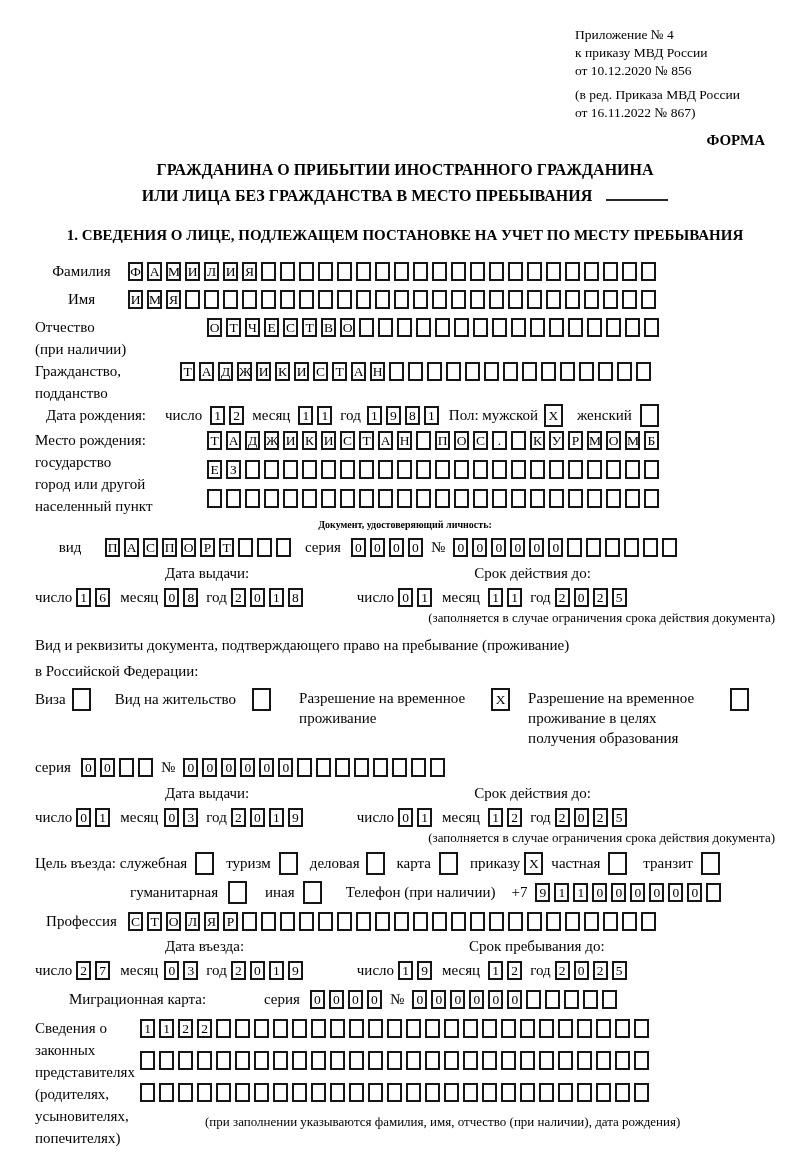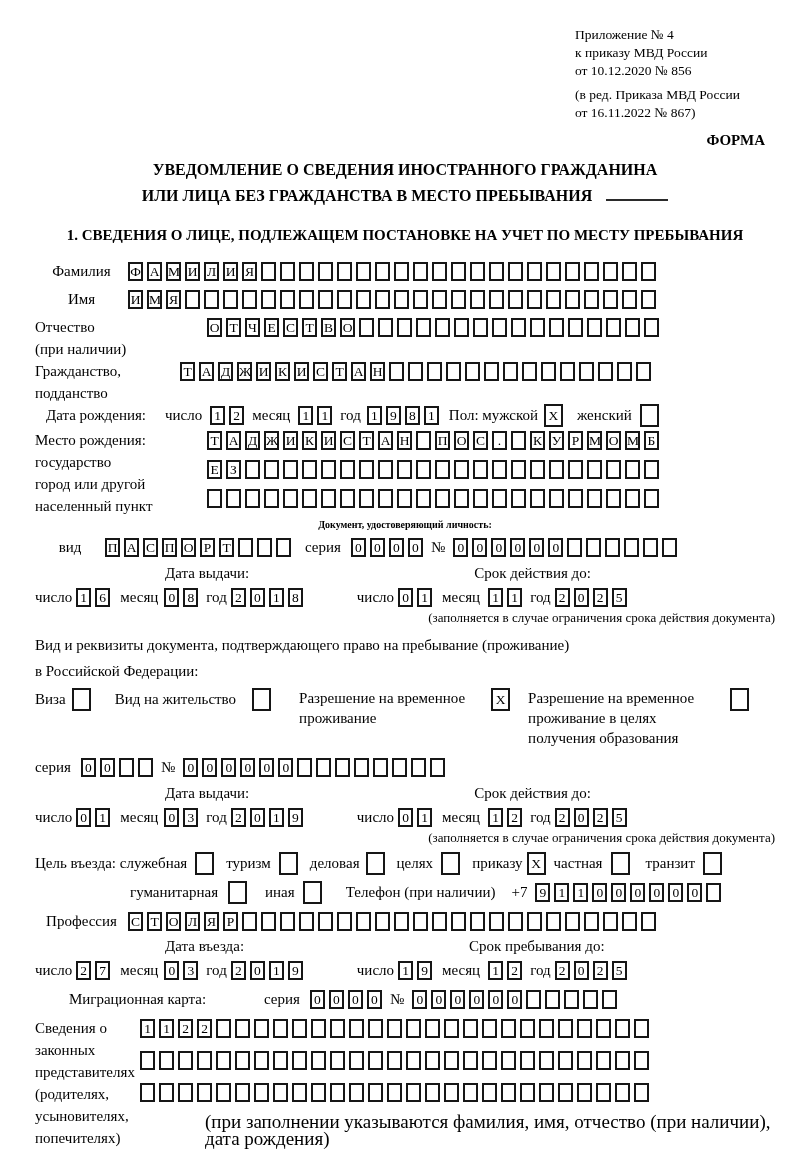--- a/index.html
+++ b/index.html
@@ -61,39 +61,39 @@
   .heads { margin-bottom: 1px; }
   .heads .h1 { margin-left: 130px; }
   .heads .h2 { margin-left: 225px; }
   .note { text-align: right; font-size: 13px; line-height: 16px;
     margin: 1px 0 6px; }
 
   .stay-head { font-size: 15px; line-height: 26px; }
   .chk-text { text-align: left; white-space: normal; line-height: 20px; }
   .chk-row { margin-top: 4px; margin-bottom: 8px; }
 
-  .rep-note { font-size: 19px; line-height: 17px; margin-left: 65px;
+  .rep-note { font-size: 13px; line-height: 17px; margin-left: 65px;
     white-space: normal; }
 </style>
 </head>
 <body>
 
 <div class="page">
 
   <div class="doc-header">
     <div>Приложение № 4</div>
     <div>к приказу МВД России</div>
     <div>от 10.12.2020 № 856</div>
     <div class="gap">(в ред. Приказа МВД России</div>
     <div>от 16.11.2022 № 867)</div>
   </div>
   <div class="forma">ФОРМА</div>
 
   <div class="title">
-    <div>УВЕДОМЛЕНИЕ О СВЕДЕНИЯ ИНОСТРАННОГО ГРАЖДАНИНА</div>
+    <div>ГРАЖДАНИНА О ПРИБЫТИИ ИНОСТРАННОГО ГРАЖДАНИНА</div>
     <div><span>ИЛИ ЛИЦА БЕЗ ГРАЖДАНСТВА В МЕСТО ПРЕБЫВАНИЯ</span><span class="blank-line"></span></div>
   </div>
 
   <div class="sec-heading">1. СВЕДЕНИЯ О ЛИЦЕ, ПОДЛЕЖАЩЕМ ПОСТАНОВКЕ НА УЧЕТ ПО МЕСТУ ПРЕБЫВАНИЯ</div>
 
   <div class="row">
     <span class="lbl w93">Фамилия</span>
     <span class="boxes"><span class="cb">Ф</span><span class="cb">А</span><span class="cb">М</span><span class="cb">И</span><span class="cb">Л</span><span class="cb">И</span><span class="cb">Я</span><span class="cb"></span><span class="cb"></span><span class="cb"></span><span class="cb"></span><span class="cb"></span><span class="cb"></span><span class="cb"></span><span class="cb"></span><span class="cb"></span><span class="cb"></span><span class="cb"></span><span class="cb"></span><span class="cb"></span><span class="cb"></span><span class="cb"></span><span class="cb"></span><span class="cb"></span><span class="cb"></span><span class="cb"></span><span class="cb"></span><span class="cb"></span></span>
   </div>
 
@@ -218,21 +218,21 @@
   </div>
   <div class="note">(заполняется в случае ограничения срока действия документа)</div>
 
   <div class="row" style="margin-bottom:6px;">
     <span class="lbl mr8">Цель въезда: служебная</span>
     <span class="boxes"><span class="cb cbx"></span></span>
     <span class="lbl ml8 mr8">туризм</span>
     <span class="boxes"><span class="cb cbx"></span></span>
     <span class="lbl ml8 mr6">деловая</span>
     <span class="boxes"><span class="cb cbx"></span></span>
-    <span class="lbl ml8 mr8">целях</span>
+    <span class="lbl ml8 mr8">карта</span>
     <span class="boxes"><span class="cb cbx"></span></span>
     <span class="lbl ml8 mr4">приказу</span>
     <span class="boxes"><span class="cb cbx">X</span></span>
     <span class="lbl ml4 mr8">частная</span>
     <span class="boxes"><span class="cb cbx"></span></span>
     <span class="lbl ml12 mr8">транзит</span>
     <span class="boxes"><span class="cb cbx"></span></span>
   </div>
 
   <div class="row ml95" style="margin-bottom:6px;">

